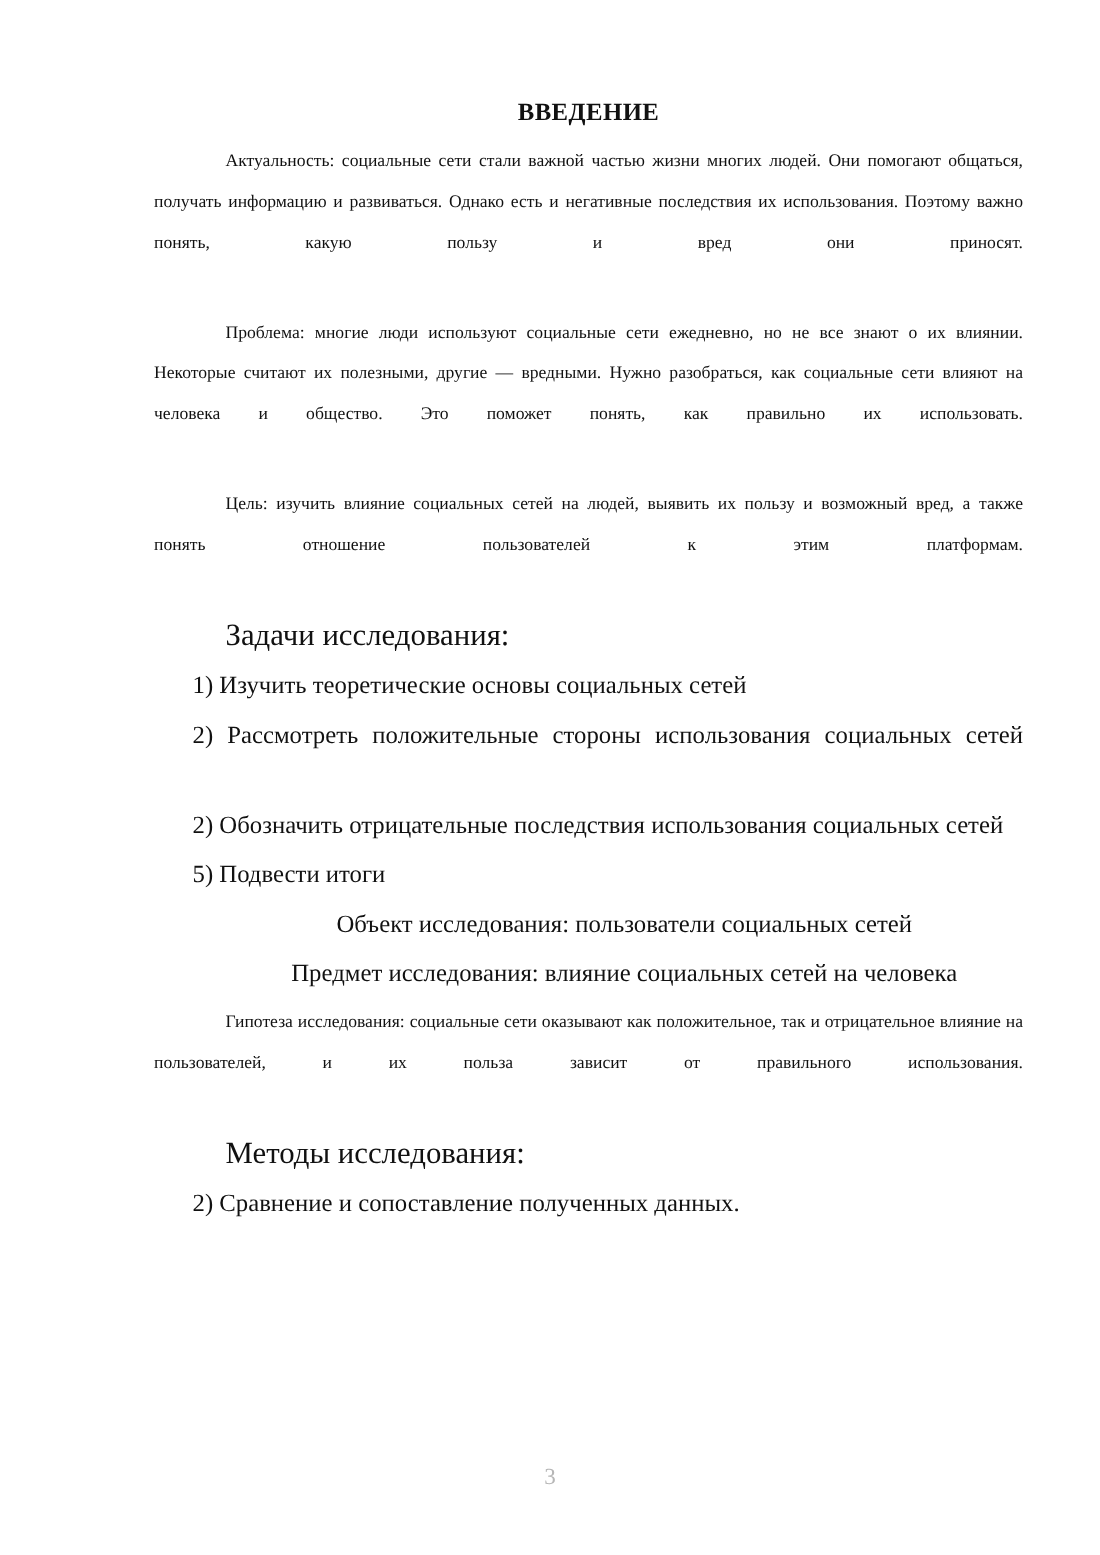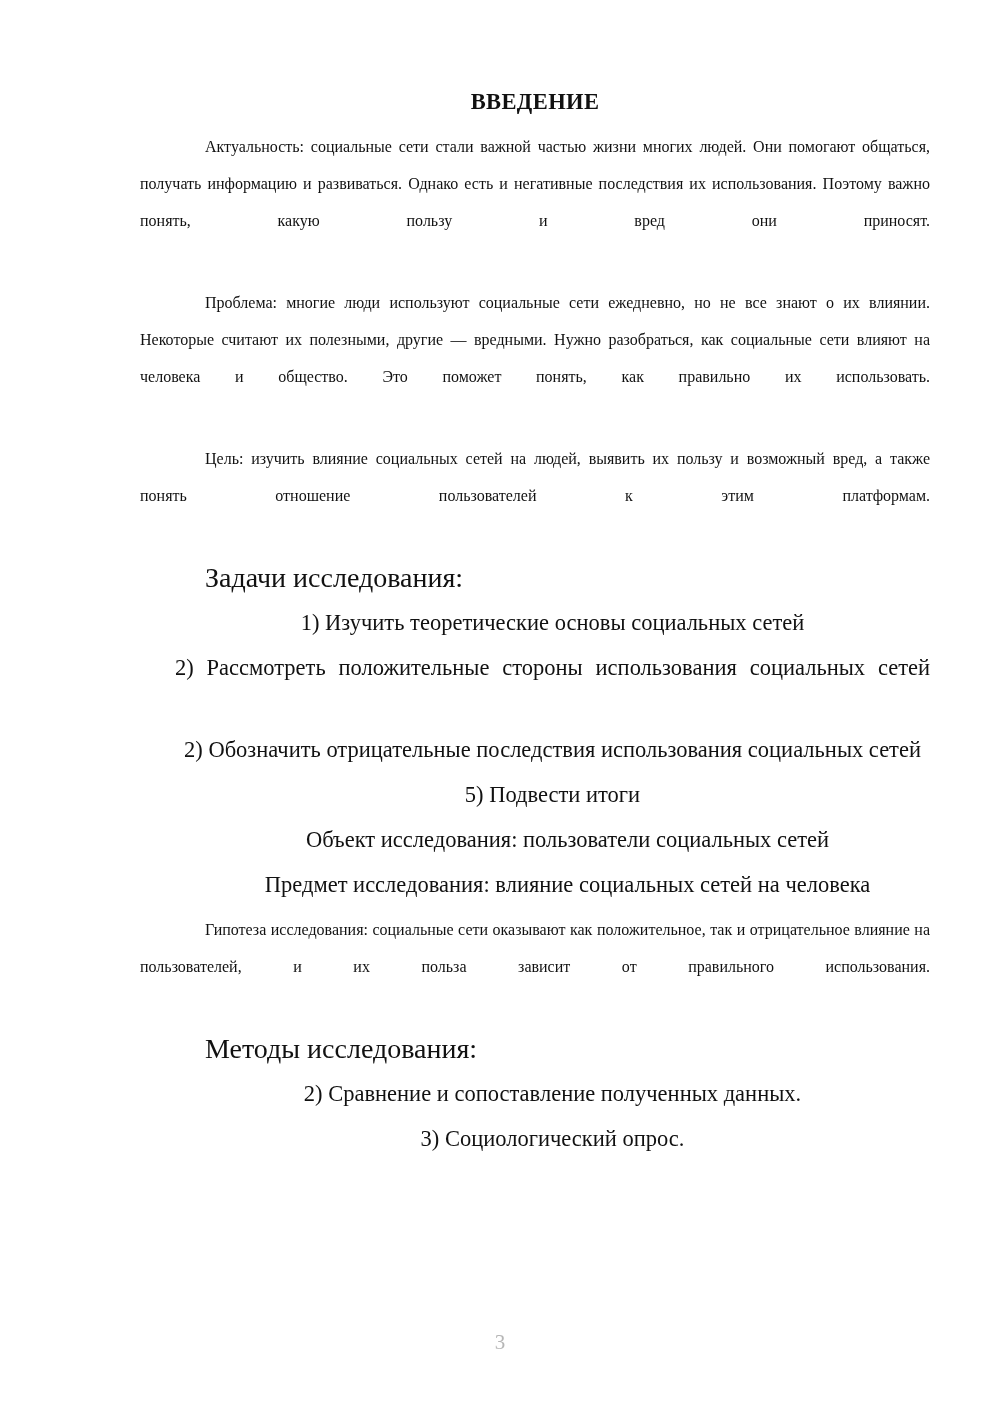--- a/index.html
+++ b/index.html
@@ -58,21 +58,21 @@
   }
   .list-item {
     font-size: 22.5px;
     line-height: 37px;
     text-align: justify;
     text-justify: inter-word;
     margin: 0 0 8px 0;
     text-indent: 35px;
   }
   .list-item.flat {
-    text-align: center;
+    text-align: left;
     font-family: Liberation Serif, serif;
   }
   .list-item::after {
     content: "";
     display: inline-block;
     width: 100%;
   }
   .list-item.flat::after { content: none; display: none; }
 
   .sub-line {
@@ -124,19 +124,18 @@
 
     <p class="sub-line">Предмет исследования: влияние социальных сетей на человека</p>
 
     <p class="para">Гипотеза исследования: социальные сети оказывают как положительное, так и отрицательное влияние на пользователей, и их польза зависит от правильного использования.</p>
 
     <p class="heading-line">Методы исследования:</p>
 
 
     <p class="list-item flat">2) Сравнение и сопоставление полученных данных.</p>
 
-    <p class="list-item flat">3) Социологический опрос.</p>
 
   </div>
 
   <div class="page-number">3</div>
 
 </div>
 
 </body></html>

